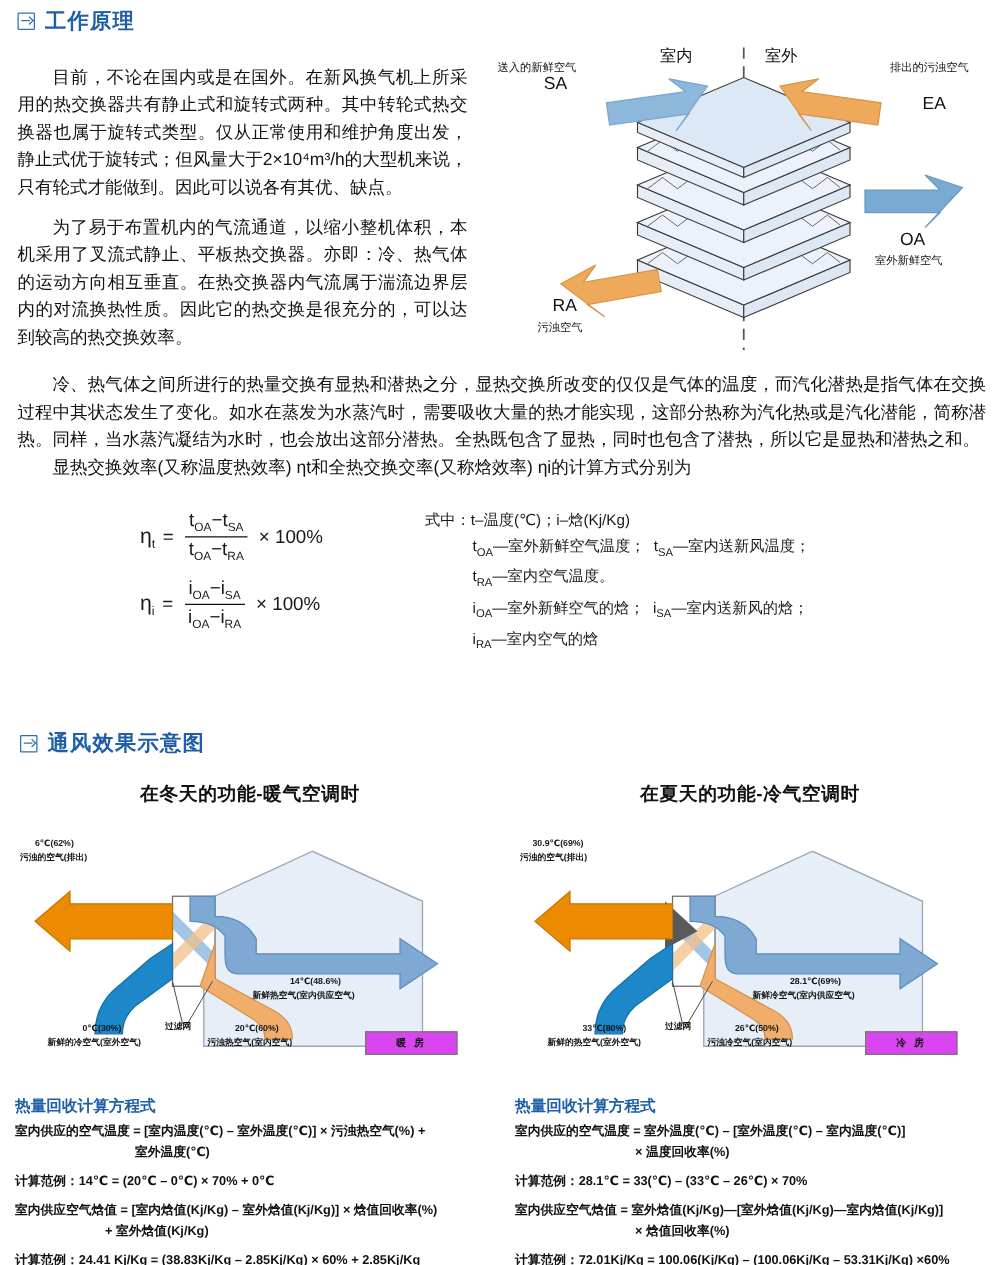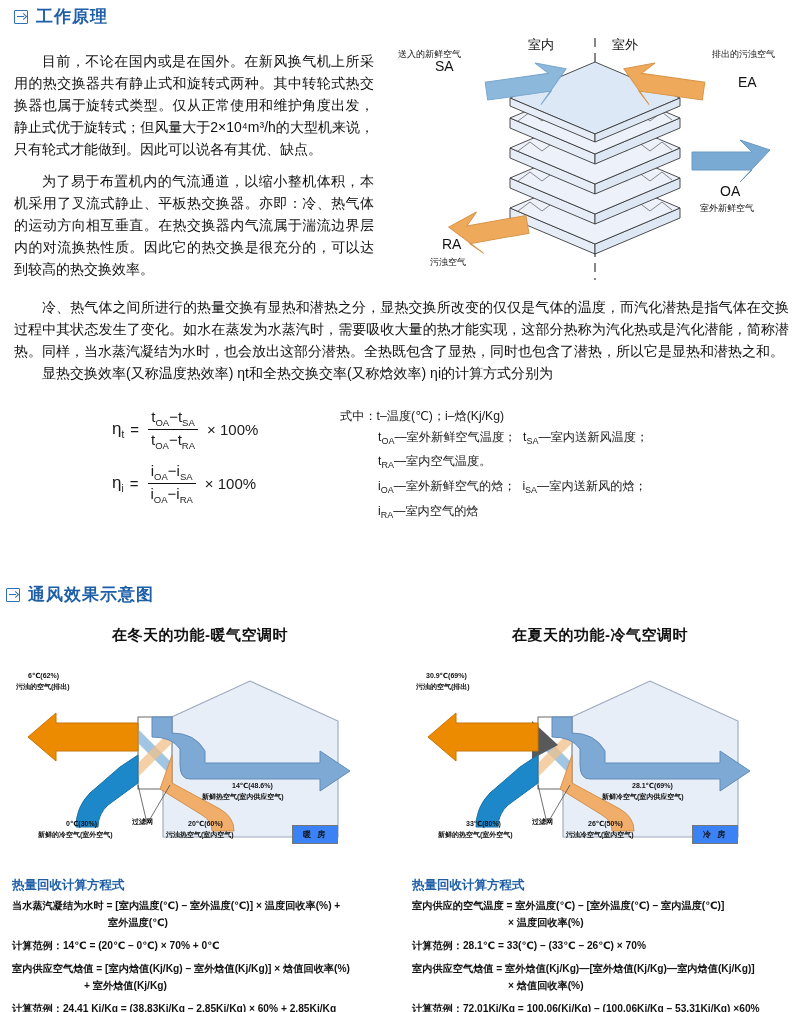--- a/index.html
+++ b/index.html
@@ -78,23 +78,23 @@
 
   .diagram-box{ position:relative;width:360px;height:190px;margin:14px auto 0; }
 
   .lbl{
     position:absolute;font-size:7px;line-height:9.5px;
     color:#111;white-space:nowrap;font-weight:bold;
   }
   .lbl.c{ text-align:center; }
 
   .room-tag{
-    position:absolute;border:1px solid #777;background:#3b82f6;
+    position:absolute;border:1px solid #777;background:#d946ef;
     font-size:8px;font-weight:bold;letter-spacing:2px;
-    padding:3px 10px;color:#111;
+    padding:3px 24px;color:#111;
   }
 
   
   .calc{ padding:6px 12px 0 12px; }
   .calc-title{
     font-size:12.5px;font-weight:bold;color:#1f5fa8;margin-bottom:3px;
   }
   .calc-line{ font-size:10.2px;line-height:17px;font-weight:bold;color:#111; }
   .calc-line.ind{ padding-left:72px; }
   .calc-line.ind2{ padding-left:96px; }
@@ -228,21 +228,21 @@
     <div style="padding-left:38px;">
       <div>t<sub>OA</sub>—室外新鲜空气温度；&nbsp; t<sub>SA</sub>—室内送新风温度；</div>
       <div>t<sub>RA</sub>—室内空气温度。</div>
       <div>i<sub>OA</sub>—室外新鲜空气的焓；&nbsp; i<sub>SA</sub>—室内送新风的焓；</div>
       <div>i<sub>RA</sub>—室内空气的焓</div>
     </div>
   </div>
 </div>
 
 <div id="vent-head">
-  <div class="section-head" style="padding-left:6px;">
+  <div class="section-head" style="padding-left:6px;margin-left:10px;">
     <span class="sec-icon"></span>
     <span class="sec-title">通风效果示意图</span>
   </div>
 </div>
 
 <div class="panel" id="panel-winter">
   <div class="diagram-title">在冬天的功能-暖气空调时</div>
 
   <div class="diagram-box">
     <svg width="360" height="190" viewBox="0 0 360 190">
@@ -280,21 +280,21 @@
     <div class="lbl c" style="left:168px;top:160px;">20℃(60%)</div>
     <div class="lbl c" style="left:146px;top:171px;">污浊热空气(室内空气)</div>
 
     <div class="lbl c" style="left:112px;top:158px;">过滤网</div>
 
     <div class="room-tag" style="left:272px;top:166px;">暖 房</div>
   </div>
 
   <div class="calc" style="margin-top:22px;">
     <div class="calc-title">热量回收计算方程式</div>
-    <div class="calc-line">当水蒸汽凝结为水时 = [室内温度(℃) – 室外温度(℃)] × 温度回收率(%) +</div>
+    <div class="calc-line">室内供应的空气温度 = [室内温度(℃) – 室外温度(℃)] × 污浊热空气(%) +</div>
     <div class="calc-line ind2">室外温度(℃)</div>
     <div class="calc-line" style="margin-top:6px;">计算范例：14℃ = (20℃ – 0℃) × 70% + 0℃</div>
     <div class="calc-line" style="margin-top:6px;">室内供应空气焓值 = [室内焓值(Kj/Kg) – 室外焓值(Kj/Kg)] × 焓值回收率(%)</div>
     <div class="calc-line ind">+ 室外焓值(Kj/Kg)</div>
     <div class="calc-line" style="margin-top:6px;">计算范例：24.41 Kj/Kg = (38.83Kj/Kg – 2.85Kj/Kg) × 60% + 2.85Kj/Kg</div>
   </div>
 </div>
 
 <div class="panel" id="panel-summer">
   <div class="diagram-title">在夏天的功能-冷气空调时</div>

